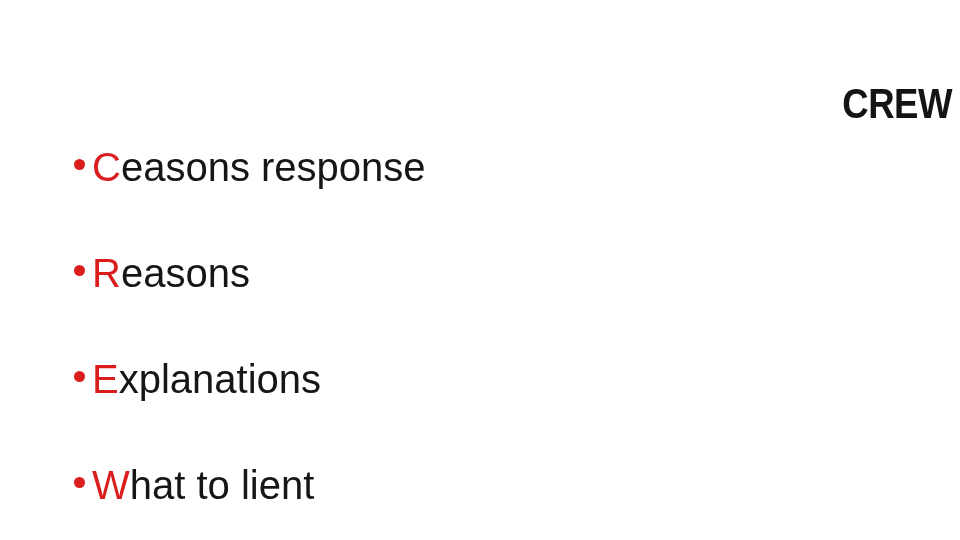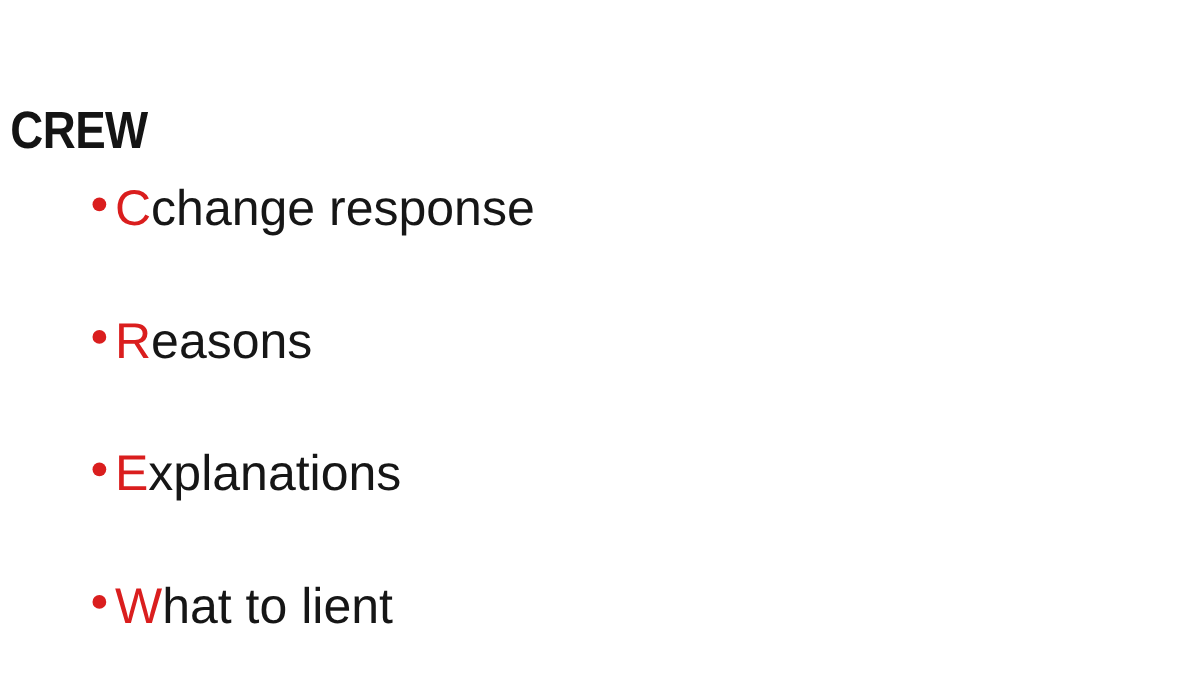--- a/index.html
+++ b/index.html
@@ -13,21 +13,21 @@
     height: 540px;
     background: #ffffff;
     overflow: hidden;
     font-family: "Liberation Sans", sans-serif;
   }
   .slide-title {
     position: absolute;
     top: 55px;
     left: 0;
     right: 0;
-    text-align: left;
+    text-align: right;
     font-size: 42px;
     line-height: 42px;
     font-weight: 700;
     color: #141414;
     white-space: nowrap;
   }
   .slide-title .squeeze {
     display: inline-block;
     transform: scaleX(0.87);
     transform-origin: center;
@@ -60,21 +60,21 @@
   }
 </style>
 </head>
 <body>
 
 <div class="slide">
 
   <h1 class="slide-title"><span class="squeeze">CREW</span></h1>
 
   <div class="bullet-row r1">
-    <span class="dot"></span><span class="hl">C</span><span>change response</span>
+    <span class="dot"></span><span class="hl">C</span><span>easons response</span>
   </div>
 
   <div class="bullet-row r3">
     <span class="dot"></span><span class="hl">E</span><span>xplanations</span>
   </div>
 
   <div class="bullet-row r2">
     <span class="dot"></span><span class="hl">R</span><span>easons</span>
   </div>
 

